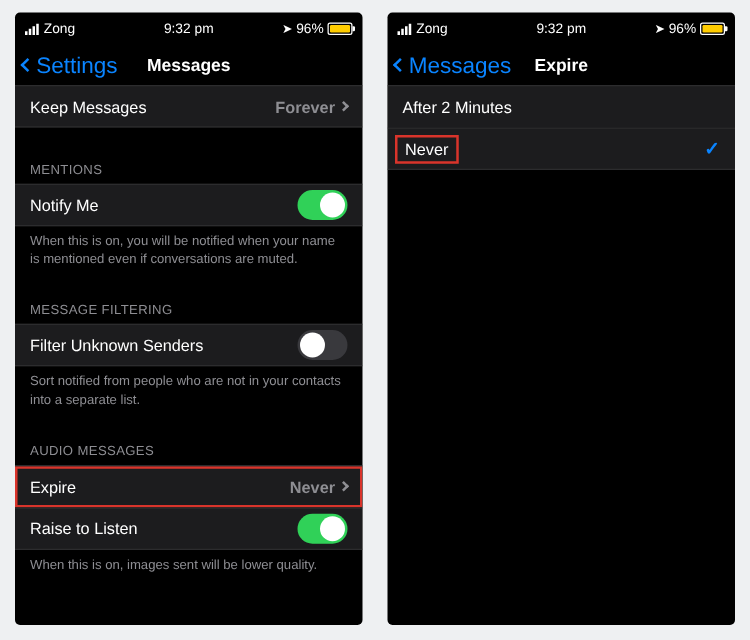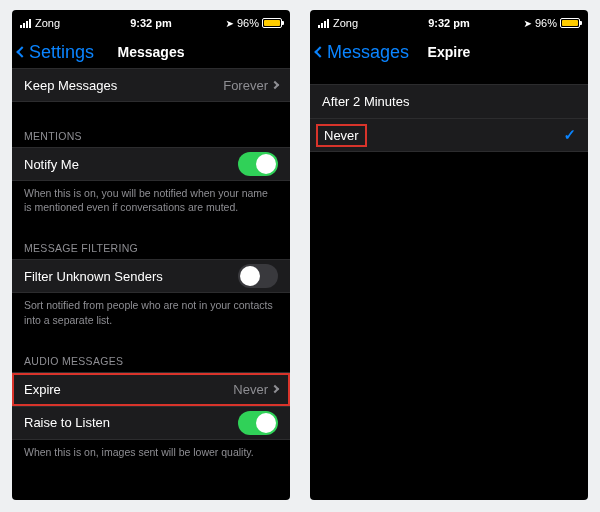--- a/index.html
+++ b/index.html
@@ -28,21 +28,21 @@
   .status-bar {
     height: 18px;
     display: flex;
     align-items: center;
     padding: 13px 8px;
     font-size: 11px;
     color: #fff;
     position: relative;
   }
   .status-left { display:flex; align-items:center; gap:4px; }
-  .status-center { position:absolute; left:0; right:0; text-align:center; font-weight:700; font-size:11px; }
+  .status-center { position:absolute; left:0; right:0; text-align:center; font-weight:400; font-size:11px; }
   .status-right { margin-left:auto; display:flex; align-items:center; gap:3px; font-size:11px;}
   .signal { display:flex; align-items:flex-end; gap:1px;}
   .signal span { width:2px; background:#fff; display:inline-block;}
   .signal span:nth-child(1){height:3px}
   .signal span:nth-child(2){height:5px}
   .signal span:nth-child(3){height:7px}
   .signal span:nth-child(4){height:9px}
   .battery {
     width:20px; height:10px; border:1px solid #fff; border-radius:2px; position:relative;
   }
@@ -70,40 +70,40 @@
     background:#1c1c1e;
     min-height:34px;
     display:flex;
     align-items:center;
     padding: 0 12px;
     border-top:0.5px solid #2c2c2e;
     position:relative;
   }
   .row:first-of-type { border-top:0.5px solid #2c2c2e; }
   .row-label { font-size:13px; color:#fff; flex:0 0 auto;}
-  .row-value { margin-left:auto; color:#8e8e93; font-size:13px; display:flex; align-items:center; gap:4px;}
+  .row-value { margin-left:auto; color:#8e8e93; font-size:13px; display:flex; align-items:center; gap:4px;font-weight:bold;}
   .chev-right { display:inline-block; width:6px; height:6px; border-top:2px solid #8e8e93; border-right:2px solid #8e8e93; transform:rotate(45deg);}
   .footer-text {
     color:#8e8e93; font-size:10.5px; line-height:1.35; padding:5px 12px 0;
   }
   .toggle {
     width:40px; height:24px; border-radius:12px; position:relative; margin-left:auto;
   }
   .toggle-on { background:#30d158; }
   .toggle-off { background:#39393d; }
   .knob { position:absolute; width:20px; height:20px; background:#fff; border-radius:50%; top:2px; }
   .toggle-on .knob { right:2px; }
   .toggle-off .knob { left:2px; }
   .highlight { box-shadow: inset 0 0 0 2px #d9342b; }
   .highlight-label { display:inline-block; padding:2px 6px; border:2px solid #d9342b; margin-left:-6px;}
   .check { margin-left:auto; color:#0a84ff; font-size:15px; font-weight:600;}
   .scroll { flex:1; overflow:hidden; }
   .group-top { border-top:0.5px solid #2c2c2e; }
   .group-bottom { border-bottom:0.5px solid #2c2c2e;text-align:center; }
-  .option-group { margin-top:16px;border-radius:18px;}
+  .option-group { margin-top:0;border-radius:18px;}
 </style>
 </head>
 <body>
 
 <div class="phone">
   <div class="status-bar">
     <div class="status-left">
       <span class="signal">
           <span></span>
           <span></span>

